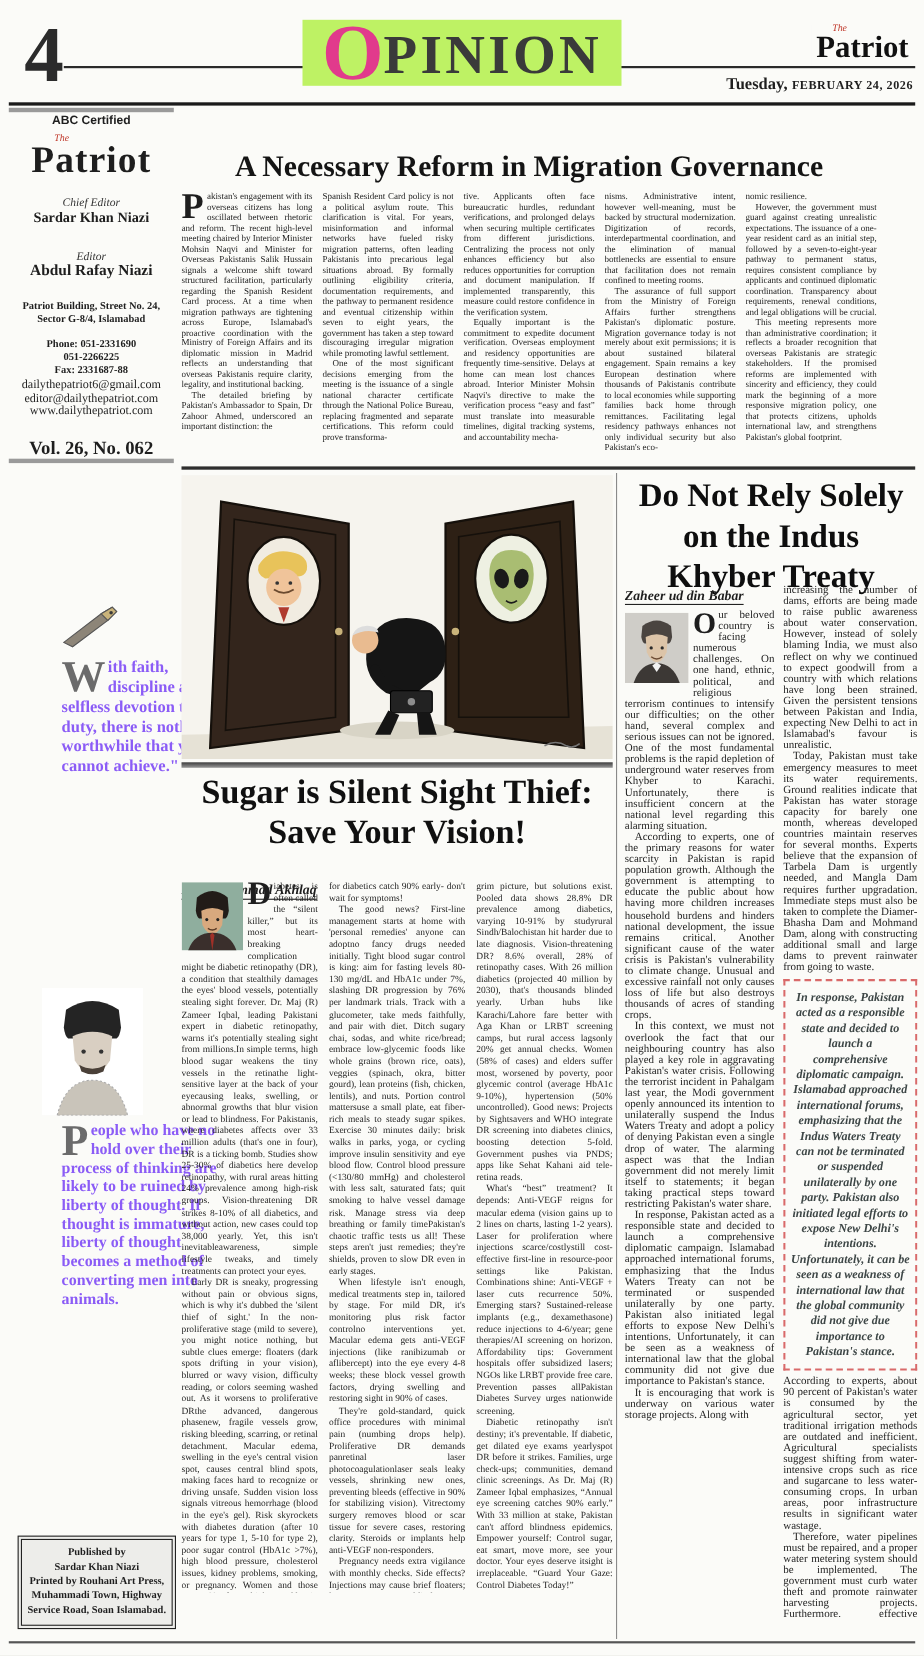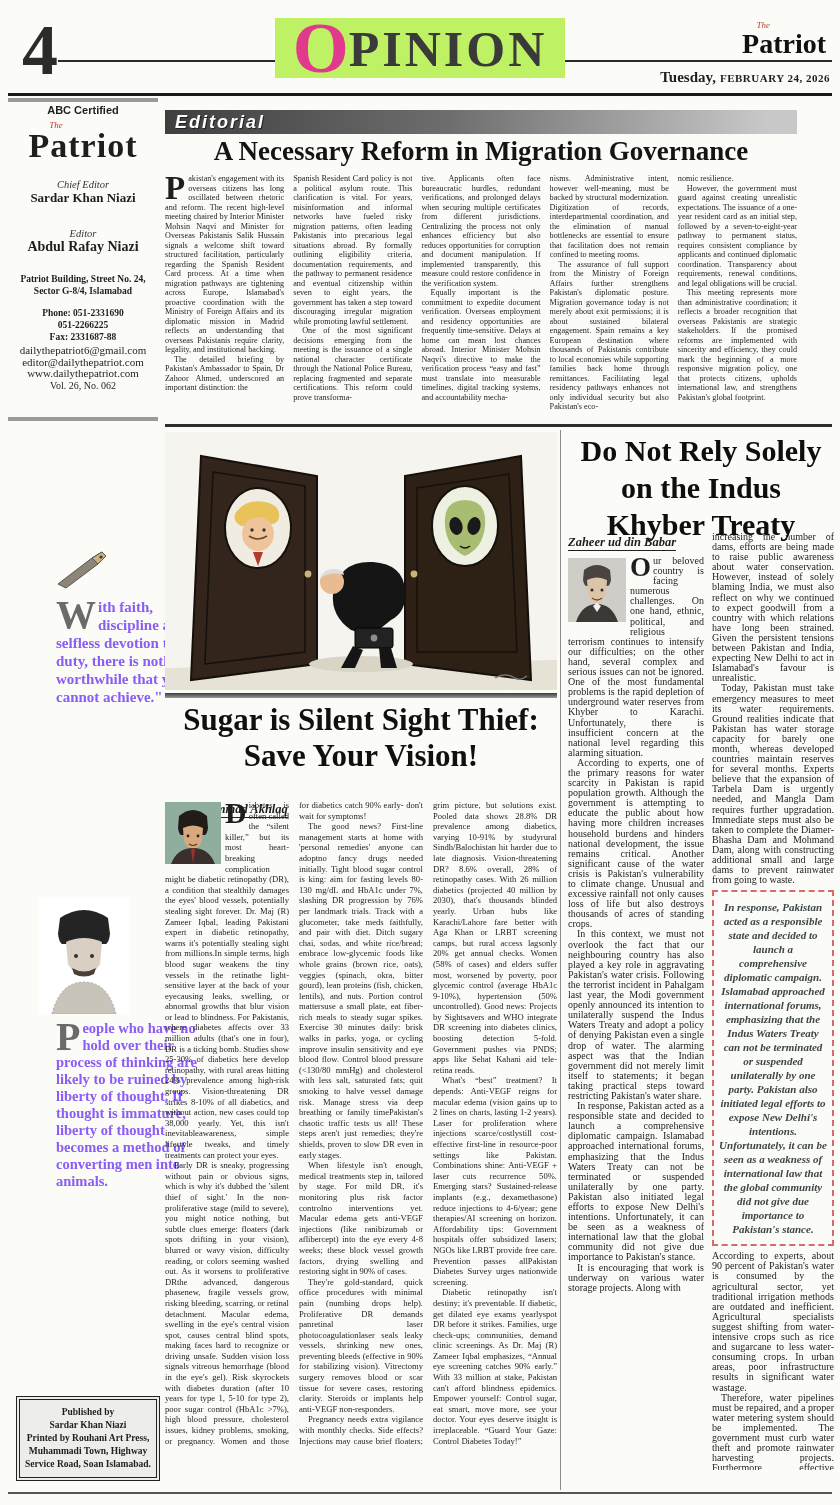--- a/index.html
+++ b/index.html
@@ -24,21 +24,21 @@
   #sb-top{left:8px;top:98px;width:150px;height:4px;background:#9a9a9a;}
   #sb-info{left:8px;top:104px;width:150px;text-align:center;}
   .abc{font-family:"Liberation Sans",sans-serif;font-weight:bold;font-size:11px;}
   .logo-the{color:#c0392b;font-size:9px;font-style:italic;line-height:7px;display:block;margin-left:-54px;}
   .logo{font-size:34px;font-weight:bold;letter-spacing:1px;line-height:34px;}
   .role{font-style:italic;font-size:10.5px;color:#333;margin-top:16px;}
   .role-name{font-weight:bold;font-size:13px;}
   .addr{font-weight:bold;font-size:9.5px;line-height:12px;margin-top:18px;}
   .phones{font-weight:bold;font-size:9.5px;line-height:12px;margin-top:10px;}
   .mails{font-size:11px;line-height:11.5px;margin-top:2px;}
-  .vol{font-weight:normal;font-size:10px;margin-top:0;}
+  .vol{font-weight:bold;font-size:17px;margin-top:18px;}
   #sb-bot{left:8px;top:417px;width:150px;height:4px;background:#9a9a9a;}
   #pen{left:52px;top:548px;}
   .squote{color:#8b5cf6;font-weight:bold;font-size:15px;line-height:18px;text-align:left;margin-left:42px;}
   .squote::first-letter{float:left;font-size:40px;line-height:30px;padding:2px 2px 0 0;color:#6b6b6b;}
   #quote1{left:14px;top:598px;width:146px;}
   #iqbal{left:38px;top:898px;}
   #quote2{left:14px;top:1020px;width:146px;}
   #pubbox{left:16px;top:1396px;width:132px;border:4px double #222;background:#ededea;padding:6px 2px;}
   #pubbox p{margin:0;text-indent:0;text-align:center;font-weight:bold;font-size:9.5px;line-height:13px;}
   
@@ -155,23 +155,20 @@
   <div class="abs" id="pubbox">
     <div>
         <p class="first">Published by</p>
         <p>Sardar Khan Niazi</p>
         <p>Printed by Rouhani Art Press,</p>
         <p>Muhammadi Town, Highway</p>
         <p>Service Road, Soan Islamabad.</p>
       </div>
   </div>
 
-  <div class="abs" id="ed-banner">
-    <span>Editorial</span>
-  </div>
   <div class="abs" id="ed-head">A Necessary Reform in Migration Governance</div>
   <div class="abs" id="ed-body">
     <div class="col col0 paras">
         <p class="first">Pakistan's engagement with its overseas citizens has long oscillated between rhetoric and reform. The recent high-level meeting chaired by Interior Minister Mohsin Naqvi and Minister for Overseas Pakistanis Salik Hussain signals a welcome shift toward structured facilitation, particularly regarding the Spanish Resident Card process. At a time when migration pathways are tightening across Europe, Islamabad's proactive coordination with the Ministry of Foreign Affairs and its diplomatic mission in Madrid reflects an understanding that overseas Pakistanis require clarity, legality, and institutional backing.</p>
         <p>The detailed briefing by Pakistan's Ambassador to Spain, Dr Zahoor Ahmed, underscored an important distinction: the</p>
       </div>
     <div class="col paras">
         <p class="first">Spanish Resident Card policy is not a political asylum route. This clarification is vital. For years, misinformation and informal networks have fueled risky migration patterns, often leading Pakistanis into precarious legal situations abroad. By formally outlining eligibility criteria, documentation requirements, and the pathway to permanent residence and eventual citizenship within seven to eight years, the government has taken a step toward discouraging irregular migration while promoting lawful settlement.</p>
         <p>One of the most significant decisions emerging from the meeting is the issuance of a single national character certificate through the National Police Bureau, replacing fragmented and separate certifications. This reform could prove transforma-</p>
       </div>

